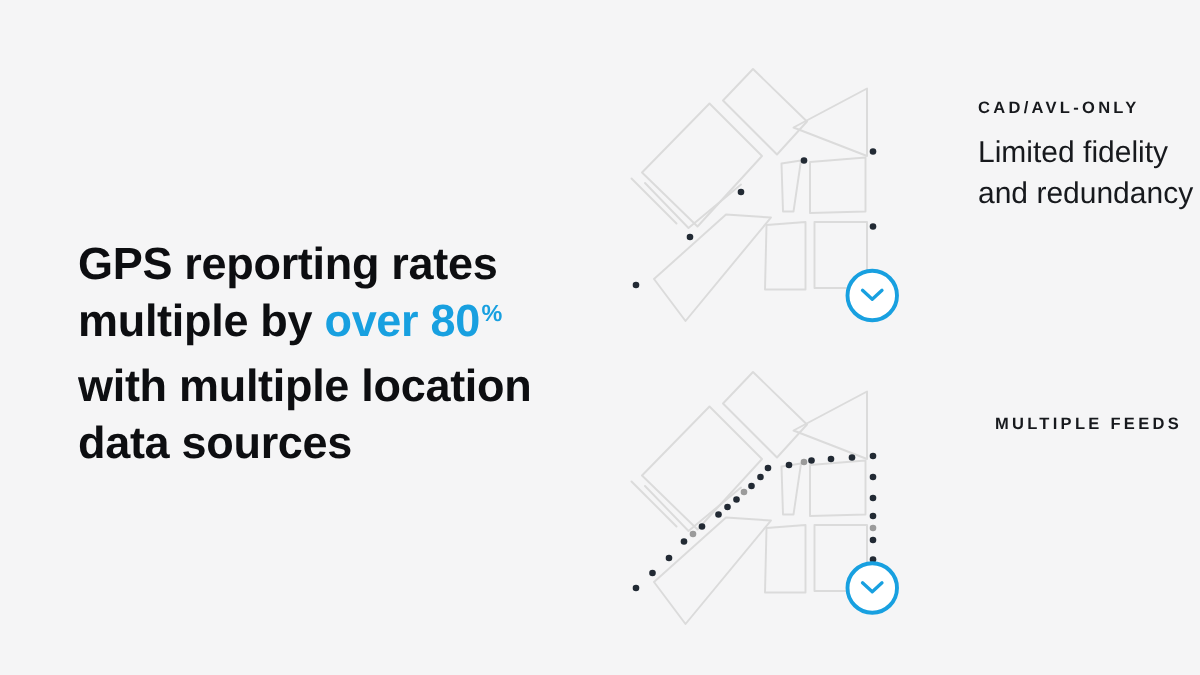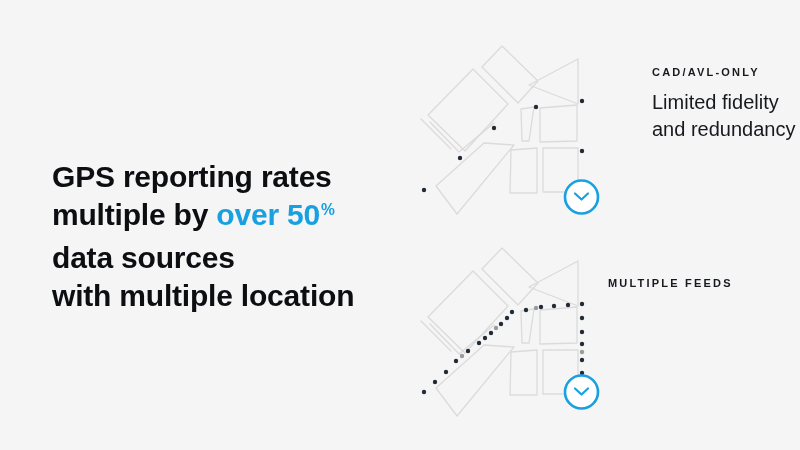--- a/index.html
+++ b/index.html
@@ -28,39 +28,39 @@
   
   .map-svg{position:absolute;left:408px;}
   #map-top{top:28px;}
   #map-bottom{top:230px;}
   .street{fill:none;stroke:var(--street);stroke-width:1.3;stroke-linejoin:round;stroke-linecap:round;}
   .badge-circle{fill:#ffffff;stroke:var(--accent);stroke-width:2.6;}
   .badge-chevron{fill:none;stroke:var(--accent);stroke-width:2.2;stroke-linecap:round;stroke-linejoin:round;}
   
   .info-panel{position:absolute;left:608px;width:180px;color:#17191d;}
   #panel-top{top:66px;margin-left:44px;}
-  #panel-bottom{top:277px;}
+  #panel-bottom{top:277px;text-align:right;}
   .info-label{
     font-size:11px;font-weight:700;letter-spacing:2.2px;
     white-space:nowrap;
   }
   .info-desc{
     margin-top:11px;font-size:20px;line-height:27px;
   }
 </style>
 </head>
 <body>
 
 <div class="stage" style="background: rgb(245, 245, 246);">
 
   <div class="headline">
     <div>GPS reporting rates</div>
-    <div><span>multiple by </span><span class="hl">over 50</span><span class="hl sup">%</span></div>
+    <div><span>multiple by </span><span class="hl">over 80</span><span class="hl sup">%</span></div>
+    <div>with multiple location</div>
     <div>data sources</div>
-    <div>with multiple location</div>
   </div>
 
   <svg id="map-top" class="map-svg" width="200" height="195" viewBox="0 0 200 195">
     <g class="streets">
       <path class="street" d="M65,41 L100,76 L57,123 L20,87 Z"></path>
       <path class="street" d="M74,39 L94,18 L130,53 L110,75 Z"></path>
       <path class="street" d="M121,57 L170,31 L170,76 Z"></path>
       <path class="street" d="M13,91 L43,121"></path>
       <path class="street" d="M22,94 L51,124 L86,95"></path>
       <path class="street" d="M28,158 L76,115 L106,117 L49,186 Z"></path>

